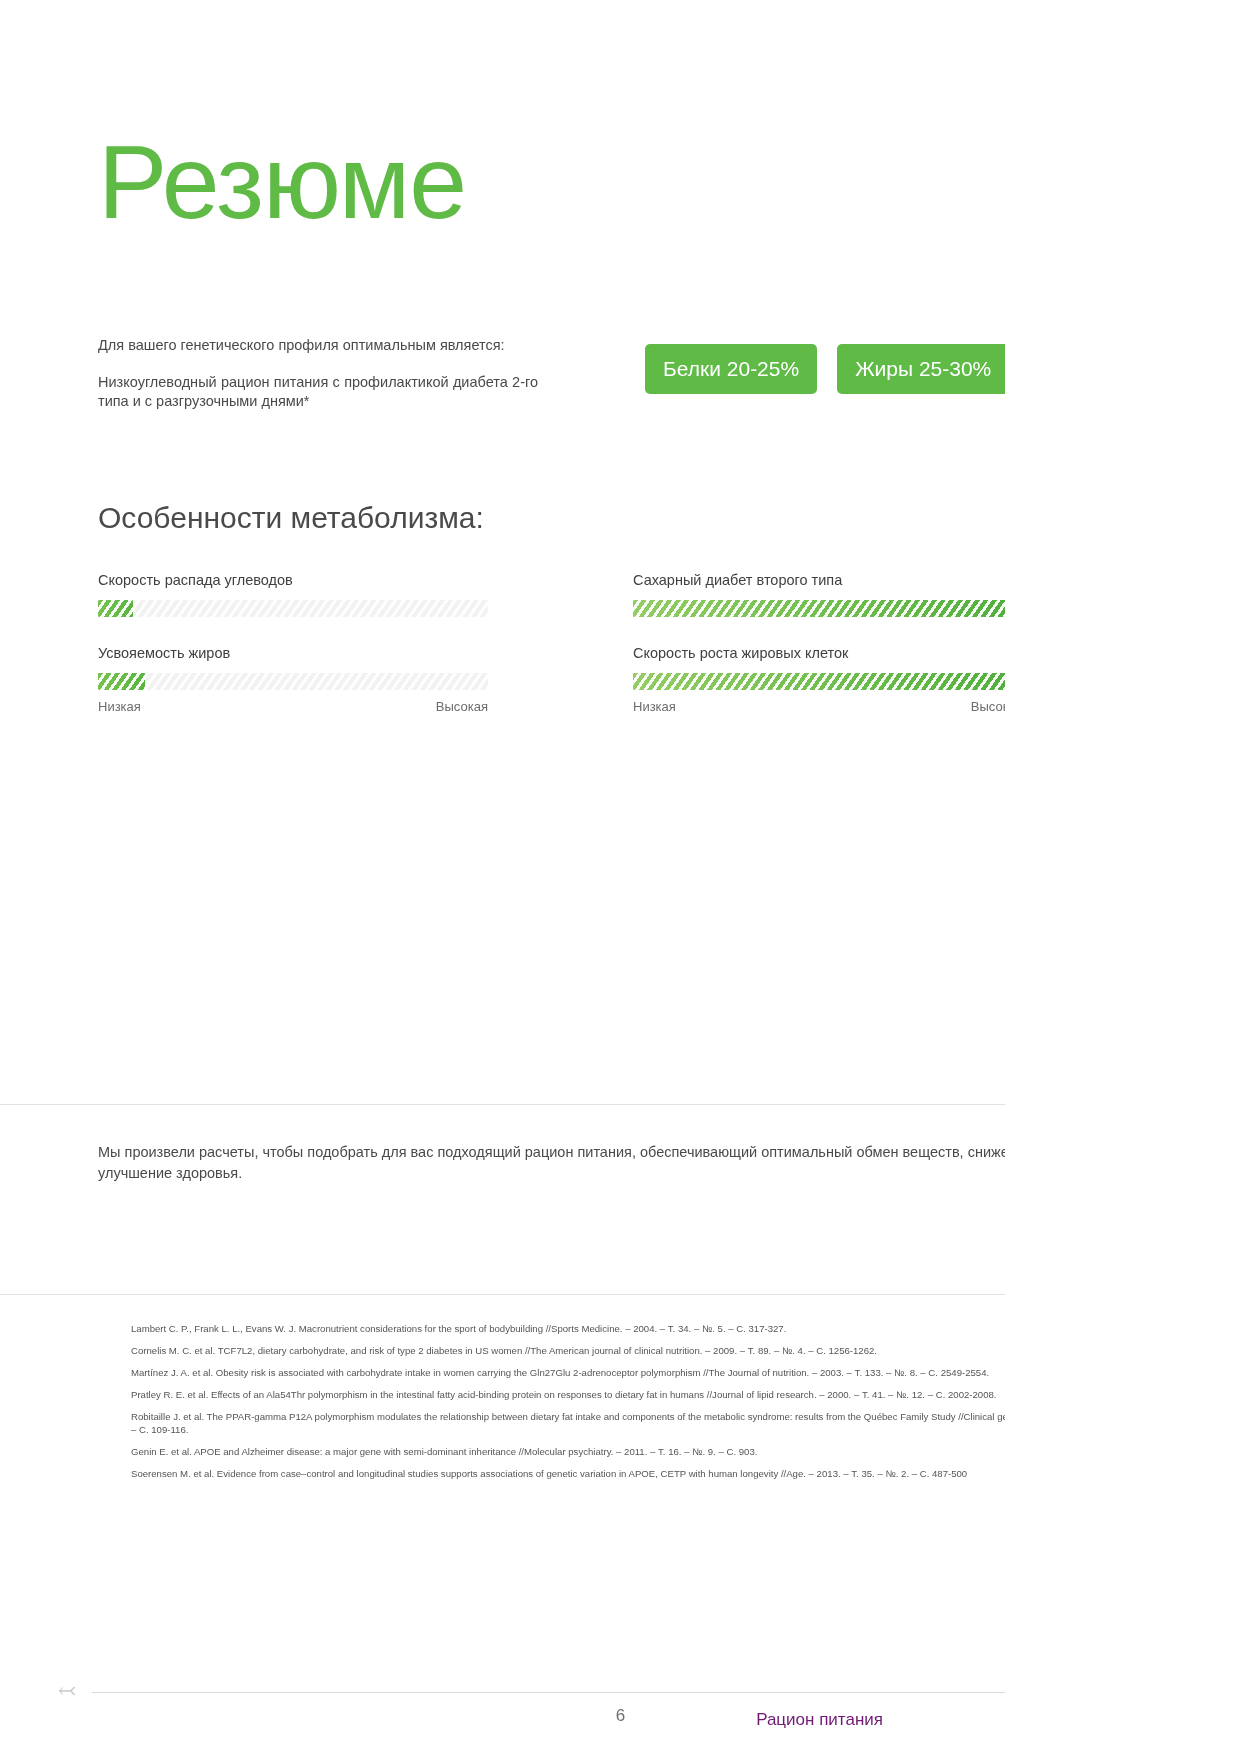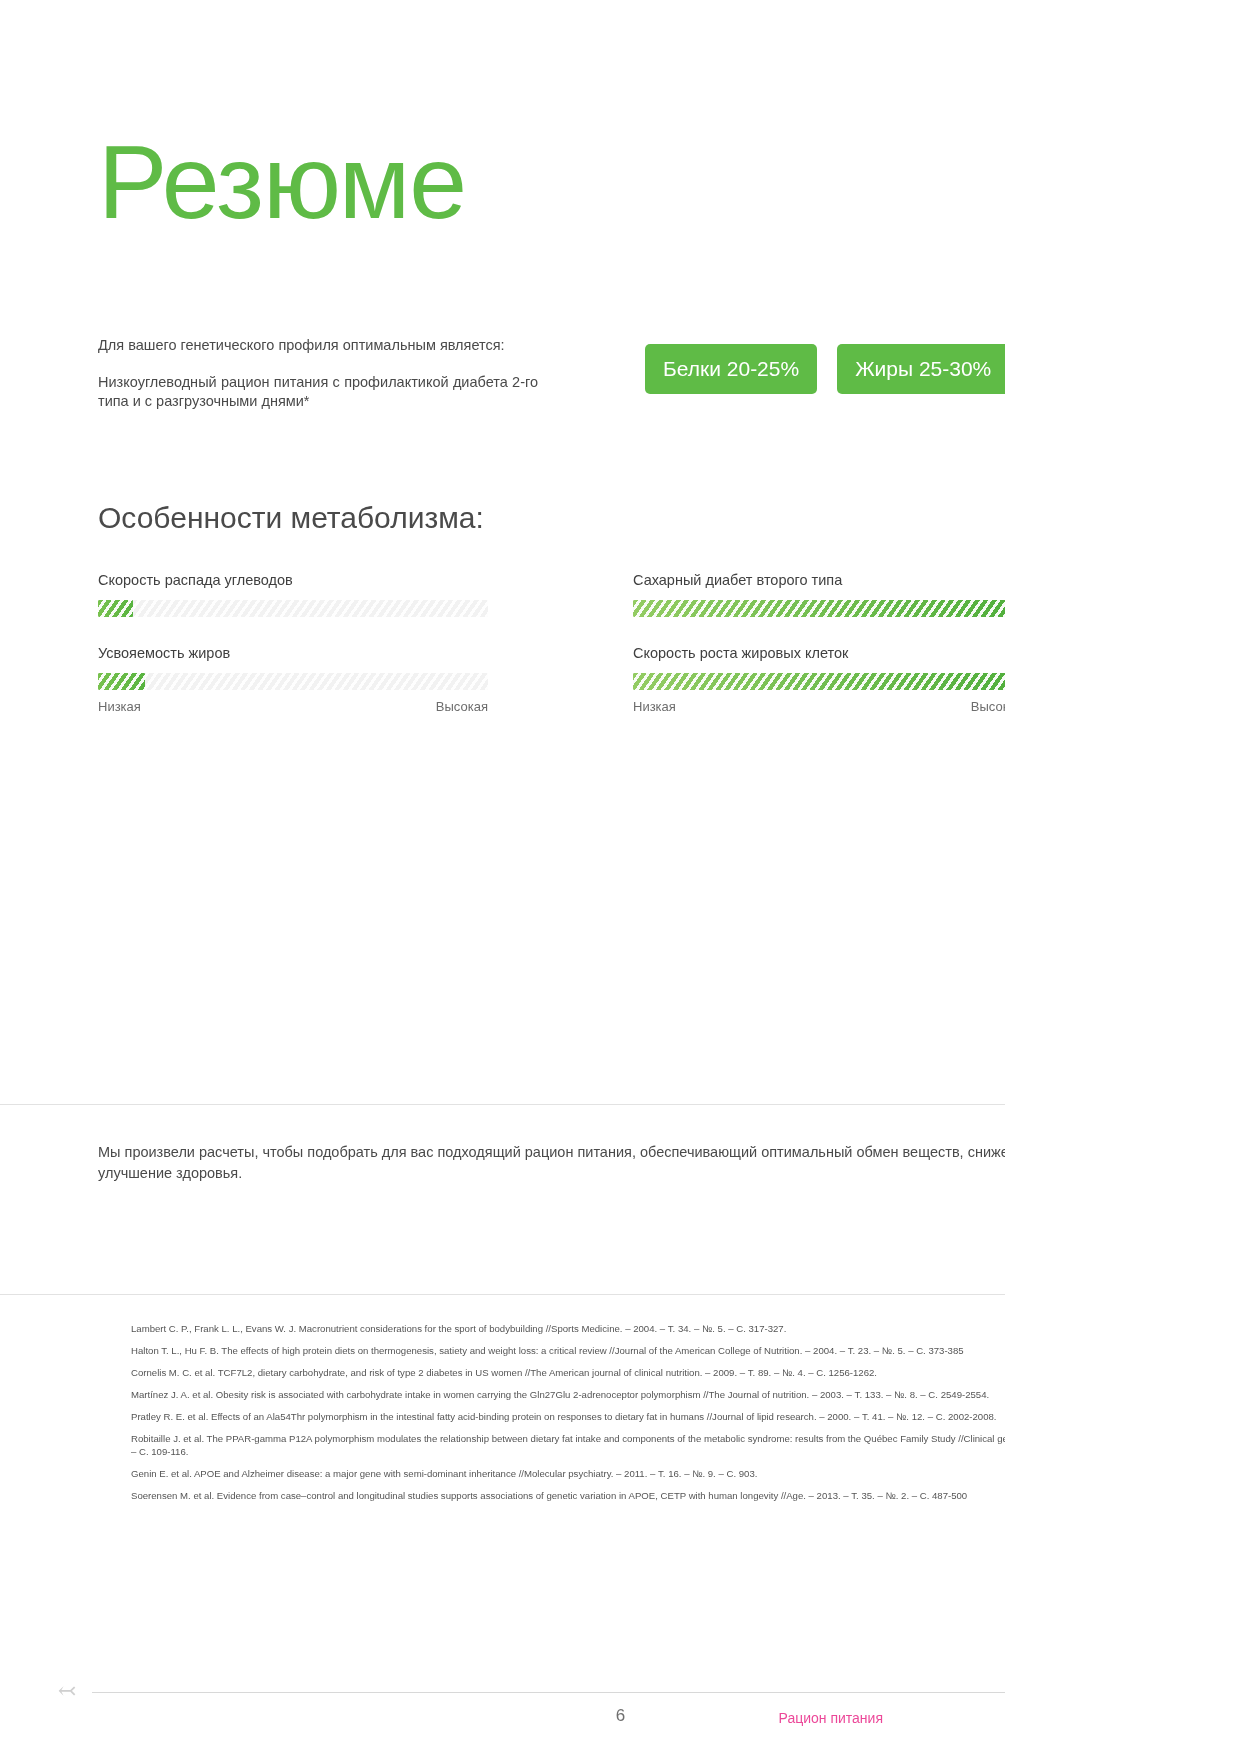--- a/index.html
+++ b/index.html
@@ -218,22 +218,22 @@
     top: 1706px;
     width: 1241px;
     text-align: center;
     font-size: 17px;
     color: #6f6f6f;
   }
   .footer-section {
     position: absolute;
     right: 122px;
     top: 1710px;
-    font-size: 14px;
-    color: #ec4899;
+    font-size: 17px;
+    color: #701a75;
   }
 </style>
 </head>
 <body>
 
 <div class="page">
 
   <div class="title">Резюме</div>
 
   <div class="intro">
@@ -298,21 +298,20 @@
   <div class="rule rule-1"></div>
 
   <div class="notes">
     <p class="note-p">Мы произвели расчеты, чтобы подобрать для вас подходящий рацион питания, обеспечивающий оптимальный обмен веществ, снижение веса и улучшение здоровья.</p>
   </div>
 
   <div class="rule rule-2"></div>
 
   <div class="refs">
     <div class="ref">Lambert C. P., Frank L. L., Evans W. J. Macronutrient considerations for the sport of bodybuilding //Sports Medicine. – 2004. – Т. 34. – №. 5. – С. 317-327.</div>
-    <div class="ref">Halton T. L., Hu F. B. The effects of high protein diets on thermogenesis, satiety and weight loss: a critical review //Journal of the American College of Nutrition. – 2004. – Т. 23. – №. 5. – С. 373-385</div>
     <div class="ref">Cornelis M. C. et al. TCF7L2, dietary carbohydrate, and risk of type 2 diabetes in US women //The American journal of clinical nutrition. – 2009. – Т. 89. – №. 4. – С. 1256-1262.</div>
     <div class="ref">Martínez J. A. et al. Obesity risk is associated with carbohydrate intake in women carrying the Gln27Glu  2-adrenoceptor polymorphism //The Journal of nutrition. – 2003. – Т. 133. – №. 8. – С. 2549-2554.</div>
     <div class="ref">Pratley R. E. et al. Effects of an Ala54Thr polymorphism in the intestinal fatty acid-binding protein on responses to dietary fat in humans //Journal of lipid research. – 2000. – Т. 41. – №. 12. – С. 2002-2008.</div>
     <div class="ref">Robitaille J. et al. The PPAR-gamma P12A polymorphism modulates the relationship between dietary fat intake and components of the metabolic syndrome: results from the Québec Family Study //Clinical genetics. – 2003. – Т. 63. – №. 2. – С. 109-116.</div>
     <div class="ref">Genin E. et al. APOE and Alzheimer disease: a major gene with semi-dominant inheritance //Molecular psychiatry. – 2011. – Т. 16. – №. 9. – С. 903.</div>
     <div class="ref">Soerensen M. et al. Evidence from case–control and longitudinal studies supports associations of genetic variation in APOE, CETP with human longevity //Age. – 2013. – Т. 35. – №. 2. – С. 487-500</div>
   </div>
 
   <div class="footer-swash-left">↢</div>
   <div class="footer-line"></div>

